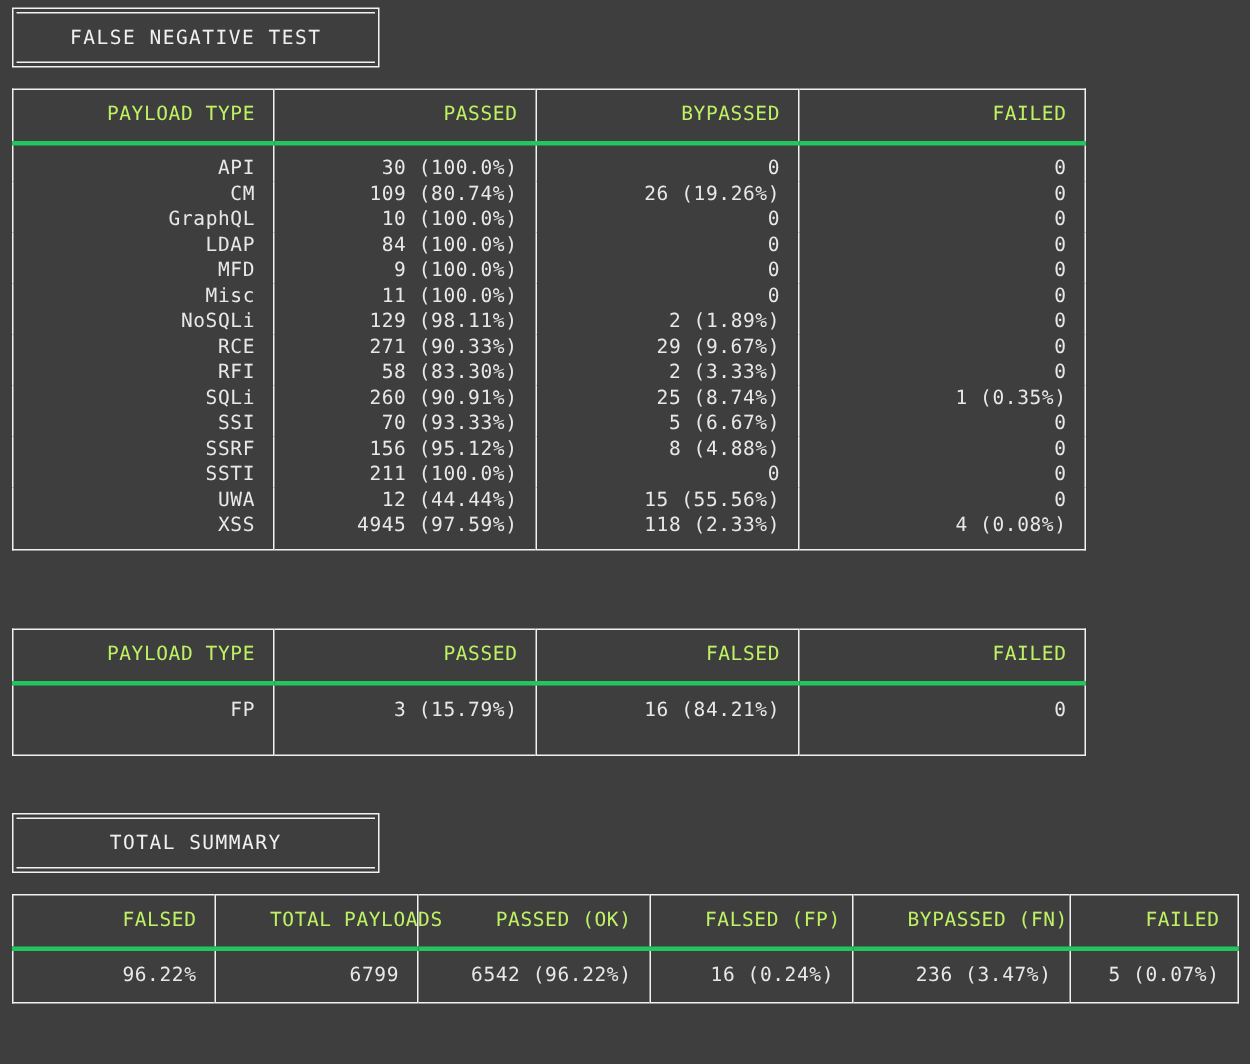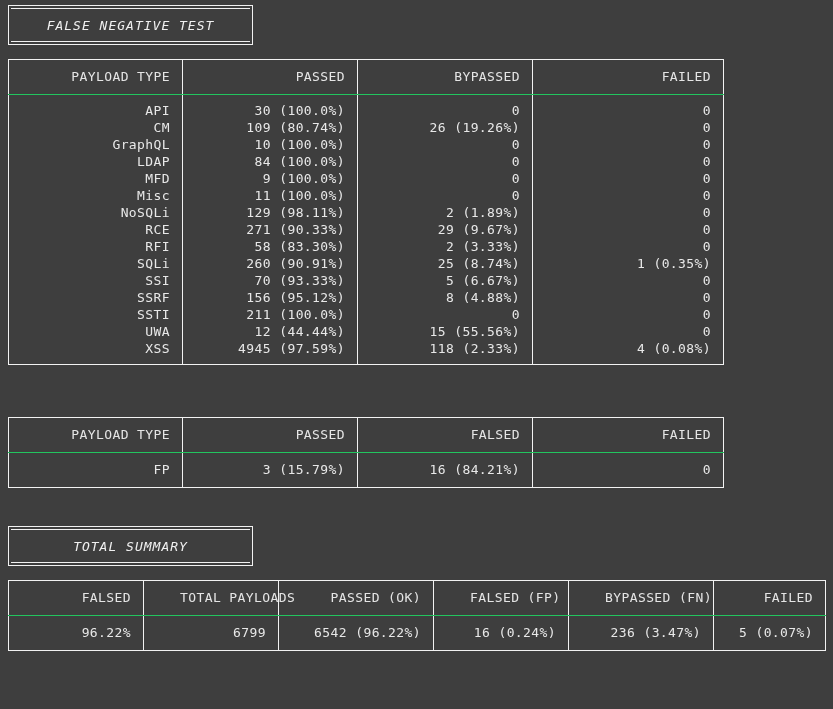--- a/index.html
+++ b/index.html
@@ -35,21 +35,20 @@
   .title-box-inner {
     border-top: 1px solid #f2f2f2;
     border-bottom: 1px solid #f2f2f2;
     height: 34px;
     line-height: 34px;
     text-align: center;
     letter-spacing: 1px;
     font-size: 13px;
     color: #f0f0f0;
     box-sizing: border-box;
-    font-style: italic;
   }
 
   
   table.grid {
     border-collapse: collapse;
     table-layout: fixed;
     border: 1px solid #f2f2f2;
     font-size: 13px;
   }
   table.grid th,
@@ -57,24 +56,24 @@
     border-left: 1px solid #f2f2f2;
     border-right: 1px solid #f2f2f2;
     padding: 0 12px;
     text-align: right;
     font-weight: normal;
     white-space: pre;
     color: #e8e8e8;
     letter-spacing: 0.4px;
   }
   table.grid thead th {
-    border-bottom: 1px solid #22c55e;
+    border-bottom: 3px solid #22c55e;
     height: 34px;
     line-height: 34px;
-    color: #e5e5e5;
+    color: #bef264;
     padding-left: 36px;
   }
   table.grid tbody td {
     height: 17px;
     line-height: 17px;
   }
   table.grid tbody tr:first-child td { padding-top: 7px; }
   table.grid tbody tr:last-child  td { padding-bottom: 7px; }
 
   table.grid tr > :first-child { border-left: none; }
@@ -86,21 +85,21 @@
   #fn-table .c1 { width: 175px; }
   #fn-table .c2 { width: 175px; }
   #fn-table .c3 { width: 191px; }
 
   
   #fp-table { width: 715px; margin-top: 14px; }
   #fp-table .c0 { width: 174px; }
   #fp-table .c1 { width: 175px; }
   #fp-table .c2 { width: 175px; }
   #fp-table .c3 { width: 191px; }
-  #fp-table tbody td { height: 34px; line-height: 34px; padding-top: 0; padding-bottom: 0; }
+  #fp-table tbody td { height: 34px; line-height: 34px; padding-top: 0; padding-bottom: 12px; }
 
   
   #sum-table { width: 817px; margin-top: 14px; }
   #sum-table .s0 { width: 135px; }
   #sum-table .s1 { width: 135px; }
   #sum-table .s2 { width: 155px; }
   #sum-table .s3 { width: 135px; }
   #sum-table .s4 { width: 145px; }
   #sum-table .s5 { width: 112px; }
   #sum-table tbody td { height: 34px; line-height: 34px; padding-top: 0; padding-bottom: 0; }

